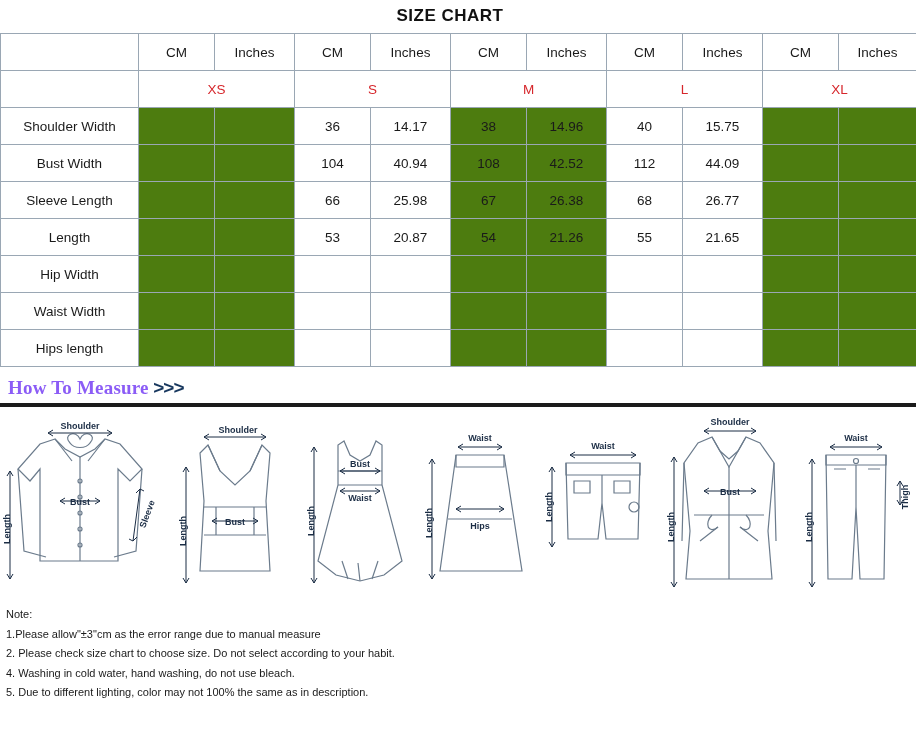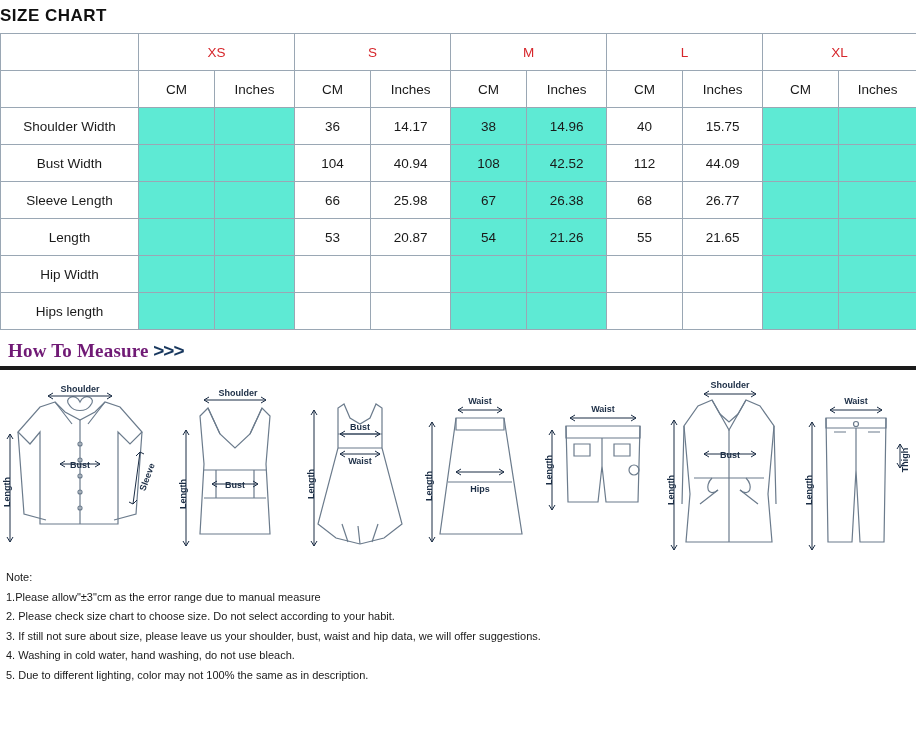--- a/index.html
+++ b/index.html
@@ -14,21 +14,21 @@
     color: #1a1a1a;
     overflow: hidden;
     position: relative;
   }
   .page {
     width: 916px;
     height: 750px;
     position: relative;
   }
   .chart-title {
-    text-align: left;
+    text-align: center;
     font-size: 17px;
     font-weight: bold;
     letter-spacing: 0.5px;
     padding: 6px 16px 7px 0;
     color: #111;
   }
   table.size-chart {
     border-collapse: collapse;
     width: 916px;
     table-layout: fixed;
@@ -51,35 +51,35 @@
     font-size: 13px;
     height: 30px;
   }
   .row-label {
     text-align: left;
     padding-left: 12px;
     font-size: 13.5px;
     width: 138px;
   }
   .fill {
-    background: #5eead4;
+    background: #4d7c0f;
   }
   .empty-corner {
     background: #ffffff;
     border-left: none;
     border-top: none;
   }
   .how-wrap {
     margin-top: 10px;
     padding-left: 8px;
   }
   .how-title {
     font-size: 19px;
     font-weight: bold;
-    color: #701a75;
+    color: #8b5cf6;
     font-family: "Liberation Serif", serif;
     letter-spacing: 0.2px;
     display: inline-block;
   }
   .how-arrows {
     color: #17375e;
     font-weight: bold;
     font-size: 19px;
     letter-spacing: -1px;
   }
@@ -128,39 +128,39 @@
       <col style="width:76px">
         <col style="width:80px">
       <col style="width:76px">
         <col style="width:80px">
       <col style="width:76px">
         <col style="width:78px">
     </colgroup>
     <thead>
       <tr>
         <td class="empty-corner"></td>
-        <td class="size-name" colspan="2">XS</td>
-        <td class="size-name" colspan="2">S</td>
-        <td class="size-name" colspan="2">M</td>
-        <td class="size-name" colspan="2">L</td>
-        <td class="size-name" colspan="2">XL</td>
-      </tr>
-      <tr>
-        <td class="empty-corner"></td>
         <td class="unit-cell">CM</td>
         <td class="unit-cell">Inches</td>
         <td class="unit-cell">CM</td>
         <td class="unit-cell">Inches</td>
         <td class="unit-cell">CM</td>
         <td class="unit-cell">Inches</td>
         <td class="unit-cell">CM</td>
         <td class="unit-cell">Inches</td>
         <td class="unit-cell">CM</td>
         <td class="unit-cell">Inches</td>
       </tr>
+      <tr>
+        <td class="empty-corner"></td>
+        <td class="size-name" colspan="2">XS</td>
+        <td class="size-name" colspan="2">S</td>
+        <td class="size-name" colspan="2">M</td>
+        <td class="size-name" colspan="2">L</td>
+        <td class="size-name" colspan="2">XL</td>
+      </tr>
     </thead>
     <tbody>
       <tr>
         <td class="row-label">Shoulder Width</td>
         <td class="fill"></td>
         <td class="fill"></td>
         <td>36</td>
         <td>14.17</td>
         <td class="fill">38</td>
         <td class="fill">14.96</td>
@@ -203,20 +203,33 @@
         <td>20.87</td>
         <td class="fill">54</td>
         <td class="fill">21.26</td>
         <td>55</td>
         <td>21.65</td>
         <td class="fill"></td>
         <td class="fill"></td>
       </tr>
       <tr>
         <td class="row-label">Hip Width</td>
+        <td class="fill"></td>
+        <td class="fill"></td>
+        <td></td>
+        <td></td>
+        <td class="fill"></td>
+        <td class="fill"></td>
+        <td></td>
+        <td></td>
+        <td class="fill"></td>
+        <td class="fill"></td>
+      </tr>
+      <tr>
+        <td class="row-label">Waist Width</td>
         <td class="fill"></td>
         <td class="fill"></td>
         <td></td>
         <td></td>
         <td class="fill"></td>
         <td class="fill"></td>
         <td></td>
         <td></td>
         <td class="fill"></td>
         <td class="fill"></td>
@@ -413,18 +426,17 @@
         <text x="108" y="86" font-size="9" font-weight="bold" text-anchor="middle" fill="#1b2d45" transform="rotate(-90 108 86)">Thigh</text>
       </svg>
     </div>
 
   </div>
 
   <div class="notes">
     <div>Note:</div>
     <div>1.Please allow"±3"cm as the error range due to manual measure</div>
     <div>2. Please check size chart to choose size. Do not select according to your habit.</div>
-    <div>3. If still not sure about size, please leave us your shoulder, bust, waist and hip data, we will offer suggestions.</div>
     <div>4. Washing in cold water, hand washing, do not use bleach.</div>
     <div>5. Due to different lighting, color may not 100% the same as in description.</div>
   </div>
 
 </div>
 
 </body></html>

